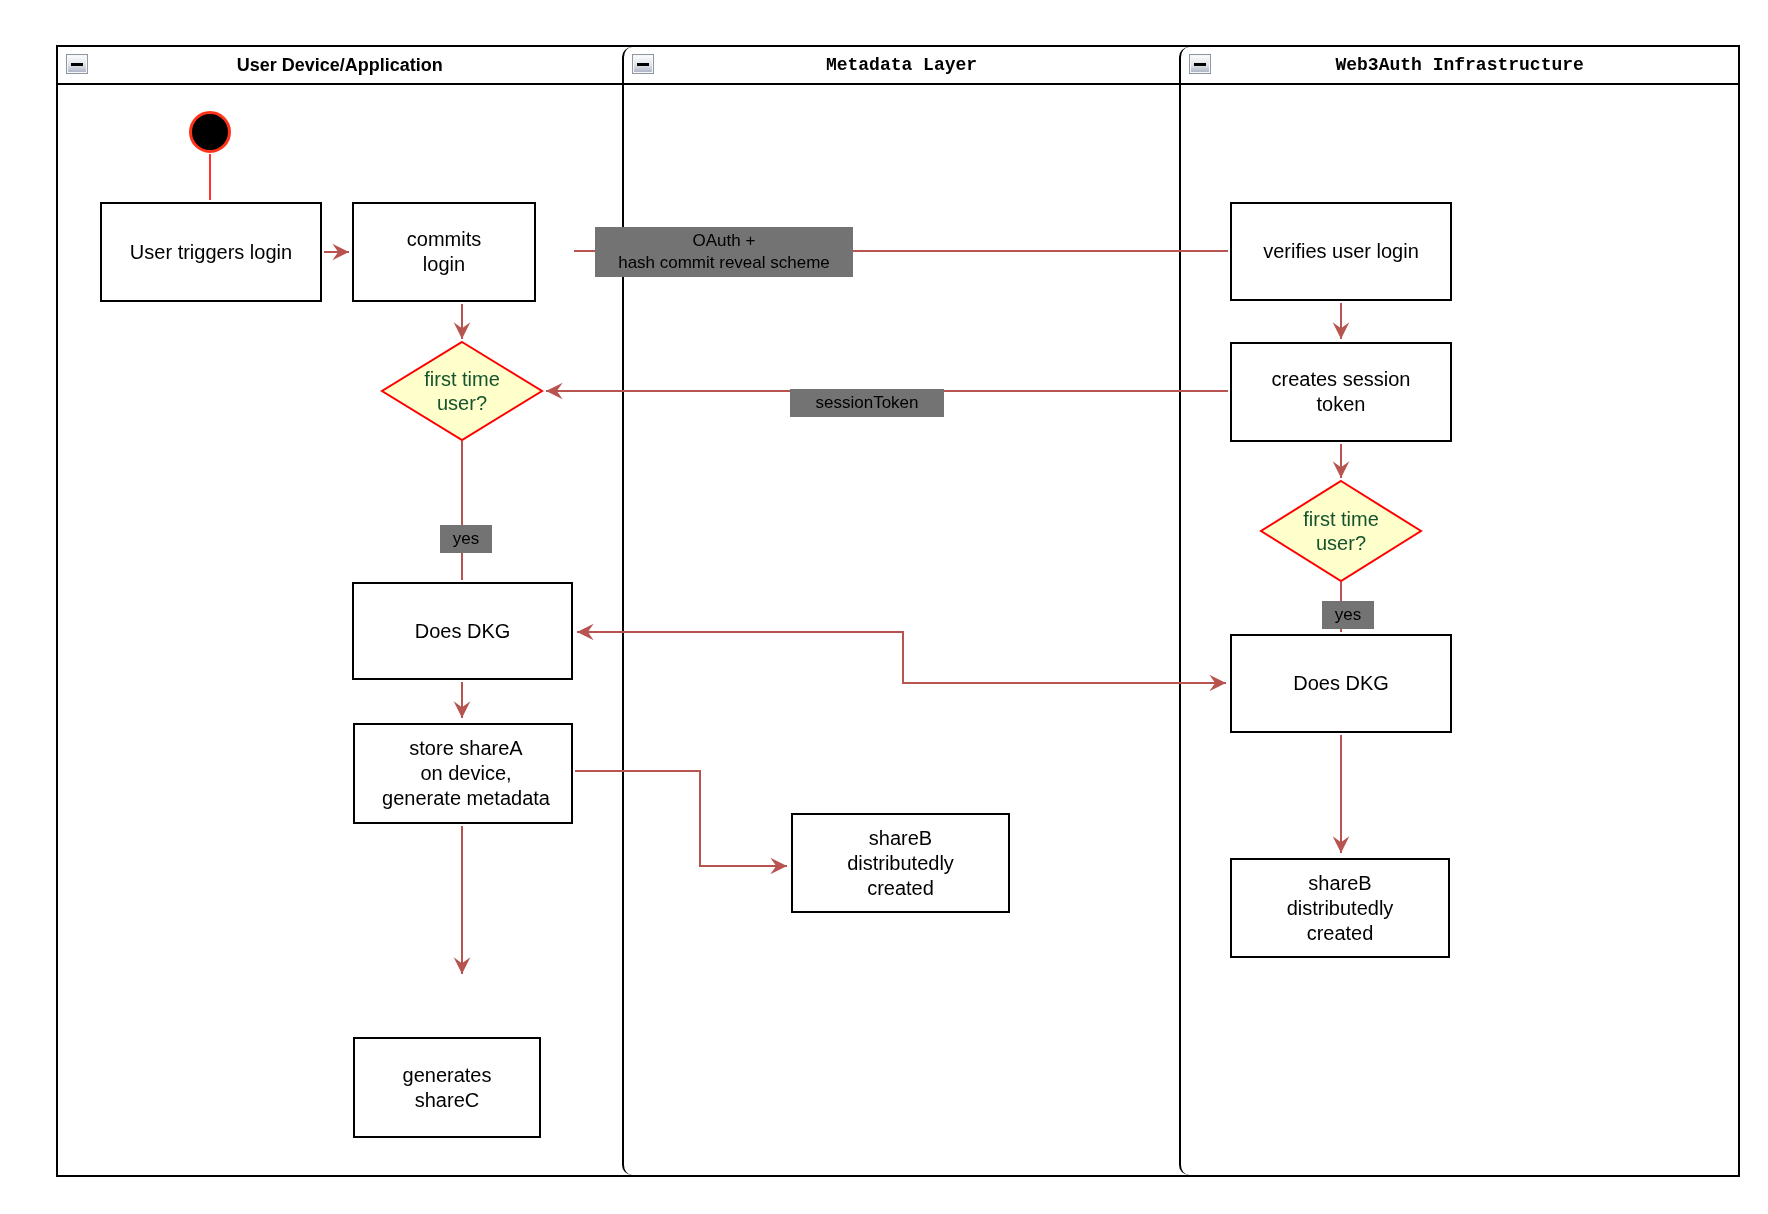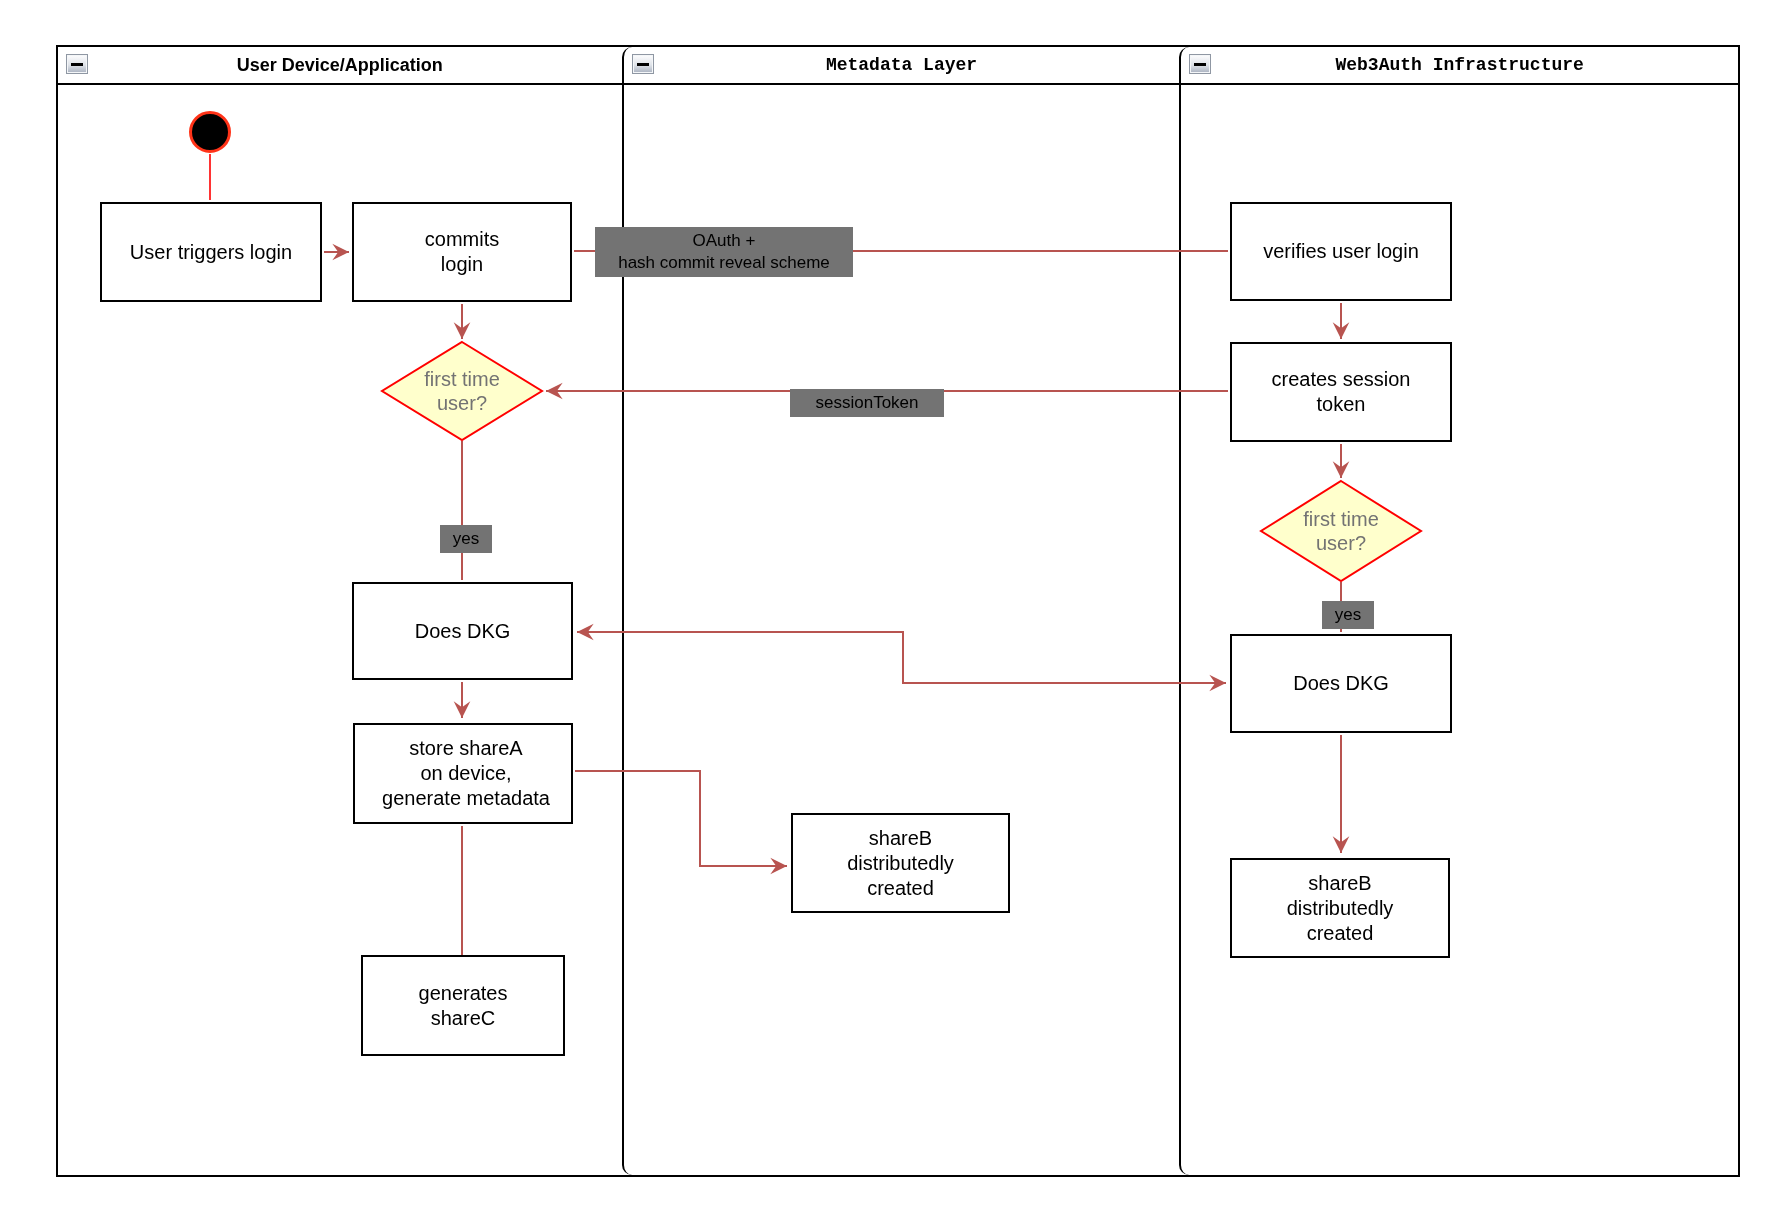--- a/index.html
+++ b/index.html
@@ -72,21 +72,21 @@
     box-sizing: border-box;
     background: #000;
     border: 3px solid #ff3318;
     border-radius: 50%;
     z-index: 3;
   }
   .diamond-label {
     position: absolute;
     display: flex; align-items: center; justify-content: center;
     text-align: center;
-    font-size: 20px; color: #737373;
+    font-size: 20px; color: #14532d;
     line-height: 1.2;
     white-space: pre-line;
     z-index: 4;
     background: transparent;
   }
   .edge-label {
     position: absolute;
     background: #737373;
     display: flex; align-items: center; justify-content: center;
     text-align: center;
@@ -149,21 +149,21 @@
     </g>
 
     <polygon points="462,342 542,391 462,440 382,391" stroke-width="2" fill="#FFFFCC" stroke="#FF0000"></polygon>
     <polygon points="1341,481 1421,531 1341,581 1261,531" stroke-width="2" fill="#FFFFCC" stroke="#FF0000"></polygon>
   </svg>
 
   <div class="start-node"></div>
 
   <div class="node" style="left:100px; top:202px; width:222px; height:100px;">User triggers login</div>
 
-  <div class="node" style="left:352px; top:202px; width:220px; height:100px;">commits
+  <div class="node" style="left:352px; top:202px; width:184px; height:100px;">commits
 login</div>
 
   <div class="node" style="left:1230px; top:202px; width:222px; height:99px;">verifies user login</div>
 
   <div class="node" style="left:1230px; top:342px; width:222px; height:100px;">creates session
 token</div>
 
   <div class="node" style="left:352px; top:582px; width:221px; height:98px;">Does DKG</div>
 
   <div class="node" style="left:1230px; top:634px; width:222px; height:99px;">Does DKG</div>
@@ -173,21 +173,21 @@
 generate metadata</div>
 
   <div class="node" style="left:791px; top:813px; width:219px; height:100px;">shareB
 distributedly
 created</div>
 
   <div class="node" style="left:1230px; top:858px; width:220px; height:100px;">shareB
 distributedly
 created</div>
 
-  <div class="node" style="left:353px; top:955px; width:204px; height:101px;margin-left:8px;">generates
+  <div class="node" style="left:353px; top:1037px; width:188px; height:101px;">generates
 shareC</div>
 
   <div class="diamond-label" style="left:392px; top:362px; width:140px; height:58px;">first time
 user?</div>
   <div class="diamond-label" style="left:1271px; top:502px; width:140px; height:58px;">first time
 user?</div>
 
   <div class="edge-label" style="left:595px; top:227px; width:250px; height:48px;">OAuth +
 hash commit reveal scheme</div>
   <div class="edge-label" style="left:790px; top:389px; width:146px; height:26px;">sessionToken</div>

